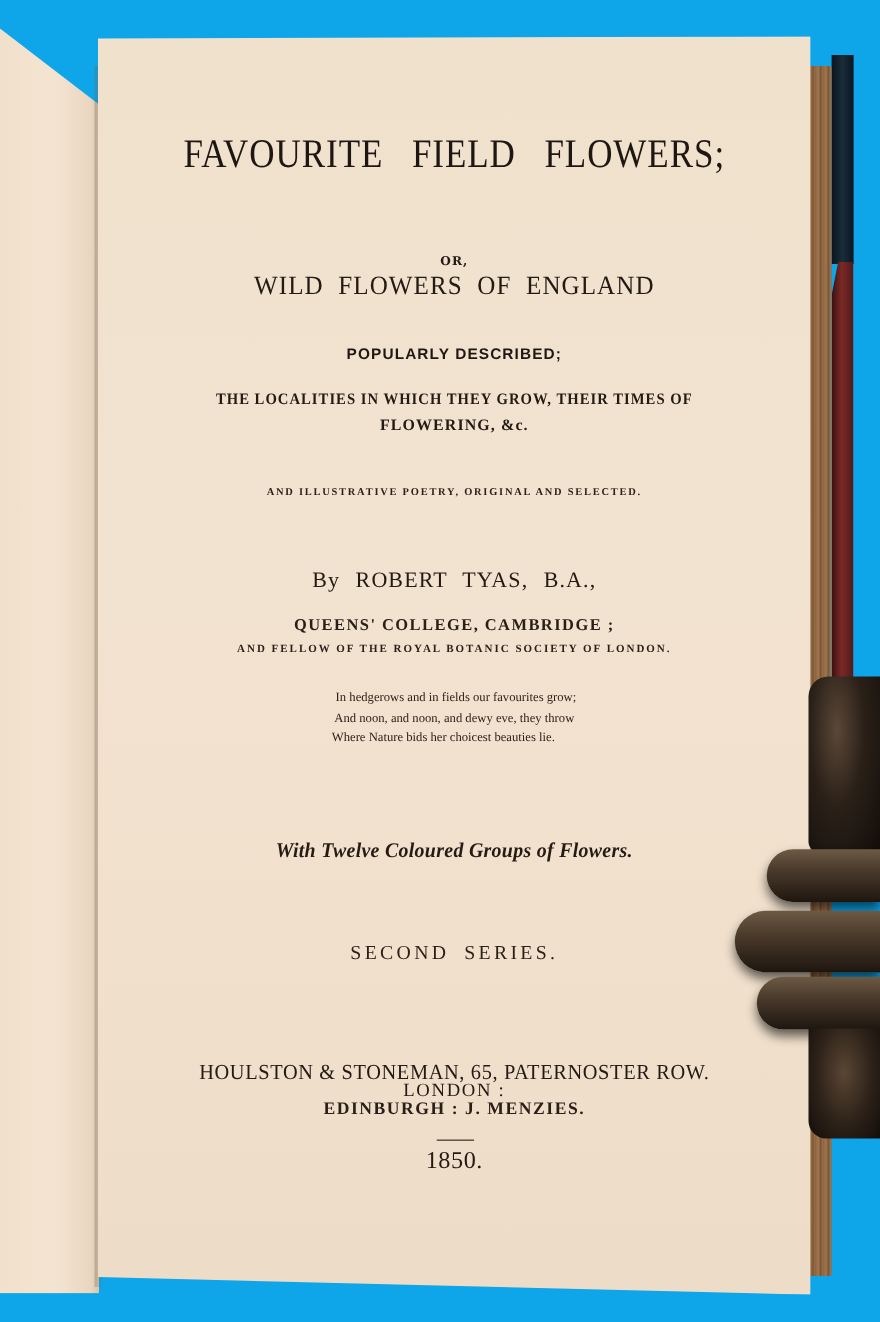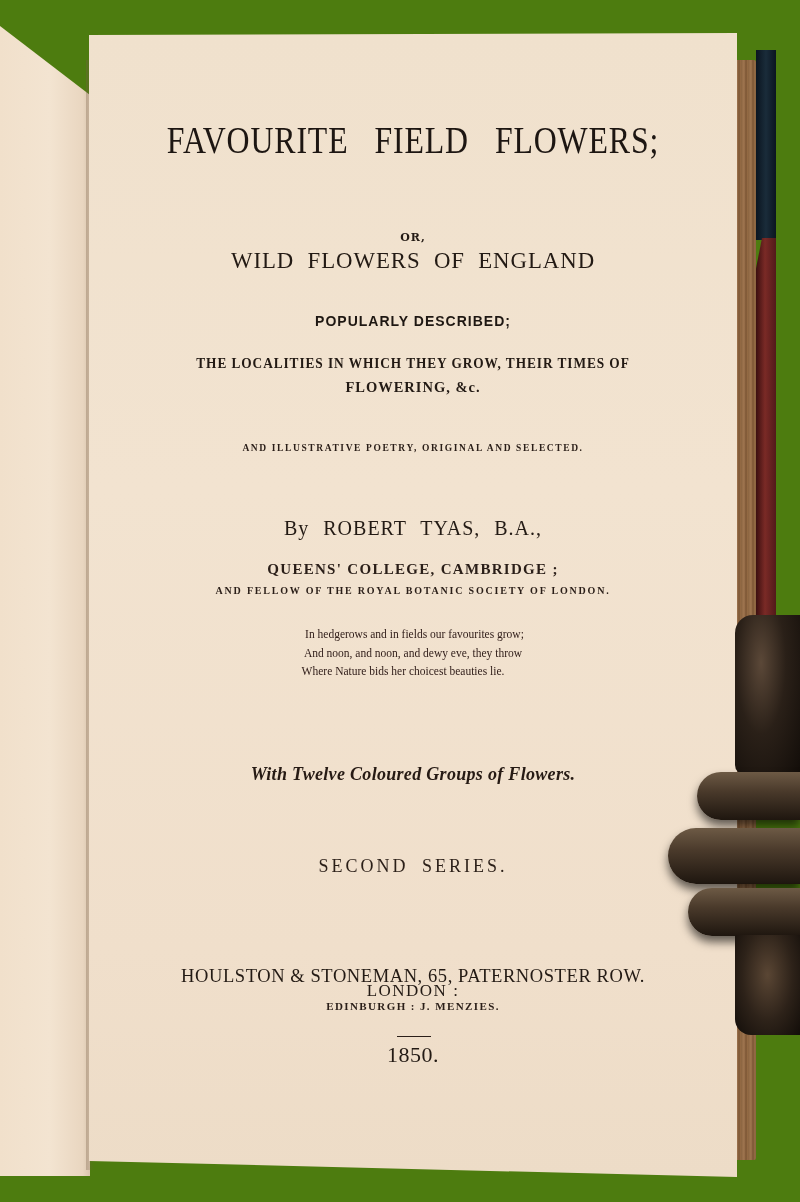--- a/index.html
+++ b/index.html
@@ -1,20 +1,20 @@
 <!DOCTYPE html>
 <html><head>
   <meta charset="utf-8">
   <style>
     * { margin: 0; padding: 0; box-sizing: border-box; }
     html, body {
       width: 800px; height: 1202px; overflow: hidden;
       background: #050505;
     }
-    .scene { position: relative; width: 800px; height: 1202px; background: #4d7c0f; }
+    .scene { position: relative; width: 800px; height: 1202px; background: #0ea5e9; }
 
     
     .left-page {
       position: absolute; left: 0; top: 26px; width: 90px; height: 1150px;
       background: linear-gradient(90deg, #f1e0cb 0%, #f3e4d1 55%, #e9d6c0 92%, #d9c5ae 100%);
       border-top-right-radius: 85px 30px;
       border-bottom-right-radius: 0;
       clip-path: polygon(0 0, 100% 6%, 100% 100%, 0 100%);
     }
     .left-page-shadow {
@@ -135,21 +135,21 @@
     }
     .london {
       top: 948px; font-size: 17px; letter-spacing: 1.5px;
       font-family: "Liberation Serif", serif;
     }
     .publisher {
       top: 932px; font-size: 19.5px; letter-spacing: 0.6px;
       font-family: "Liberation Serif", serif; transform: scaleX(0.95);
     }
     .edinburgh {
-      top: 967px; font-size: 11px; font-weight: bold; letter-spacing: 1.4px;
+      top: 967px; font-size: 16px; font-weight: bold; letter-spacing: 1.4px;
       font-family: "Liberation Serif", serif; color: #2a1e18;
     }
     .rule {
       position: absolute; top: 1003px; left: 308px; width: 34px; height: 1px;
       background: #2a1e18;
     }
     .year {
       top: 1009px; font-size: 22px; letter-spacing: 0.5px;
       font-family: "Liberation Serif", serif;
     }

